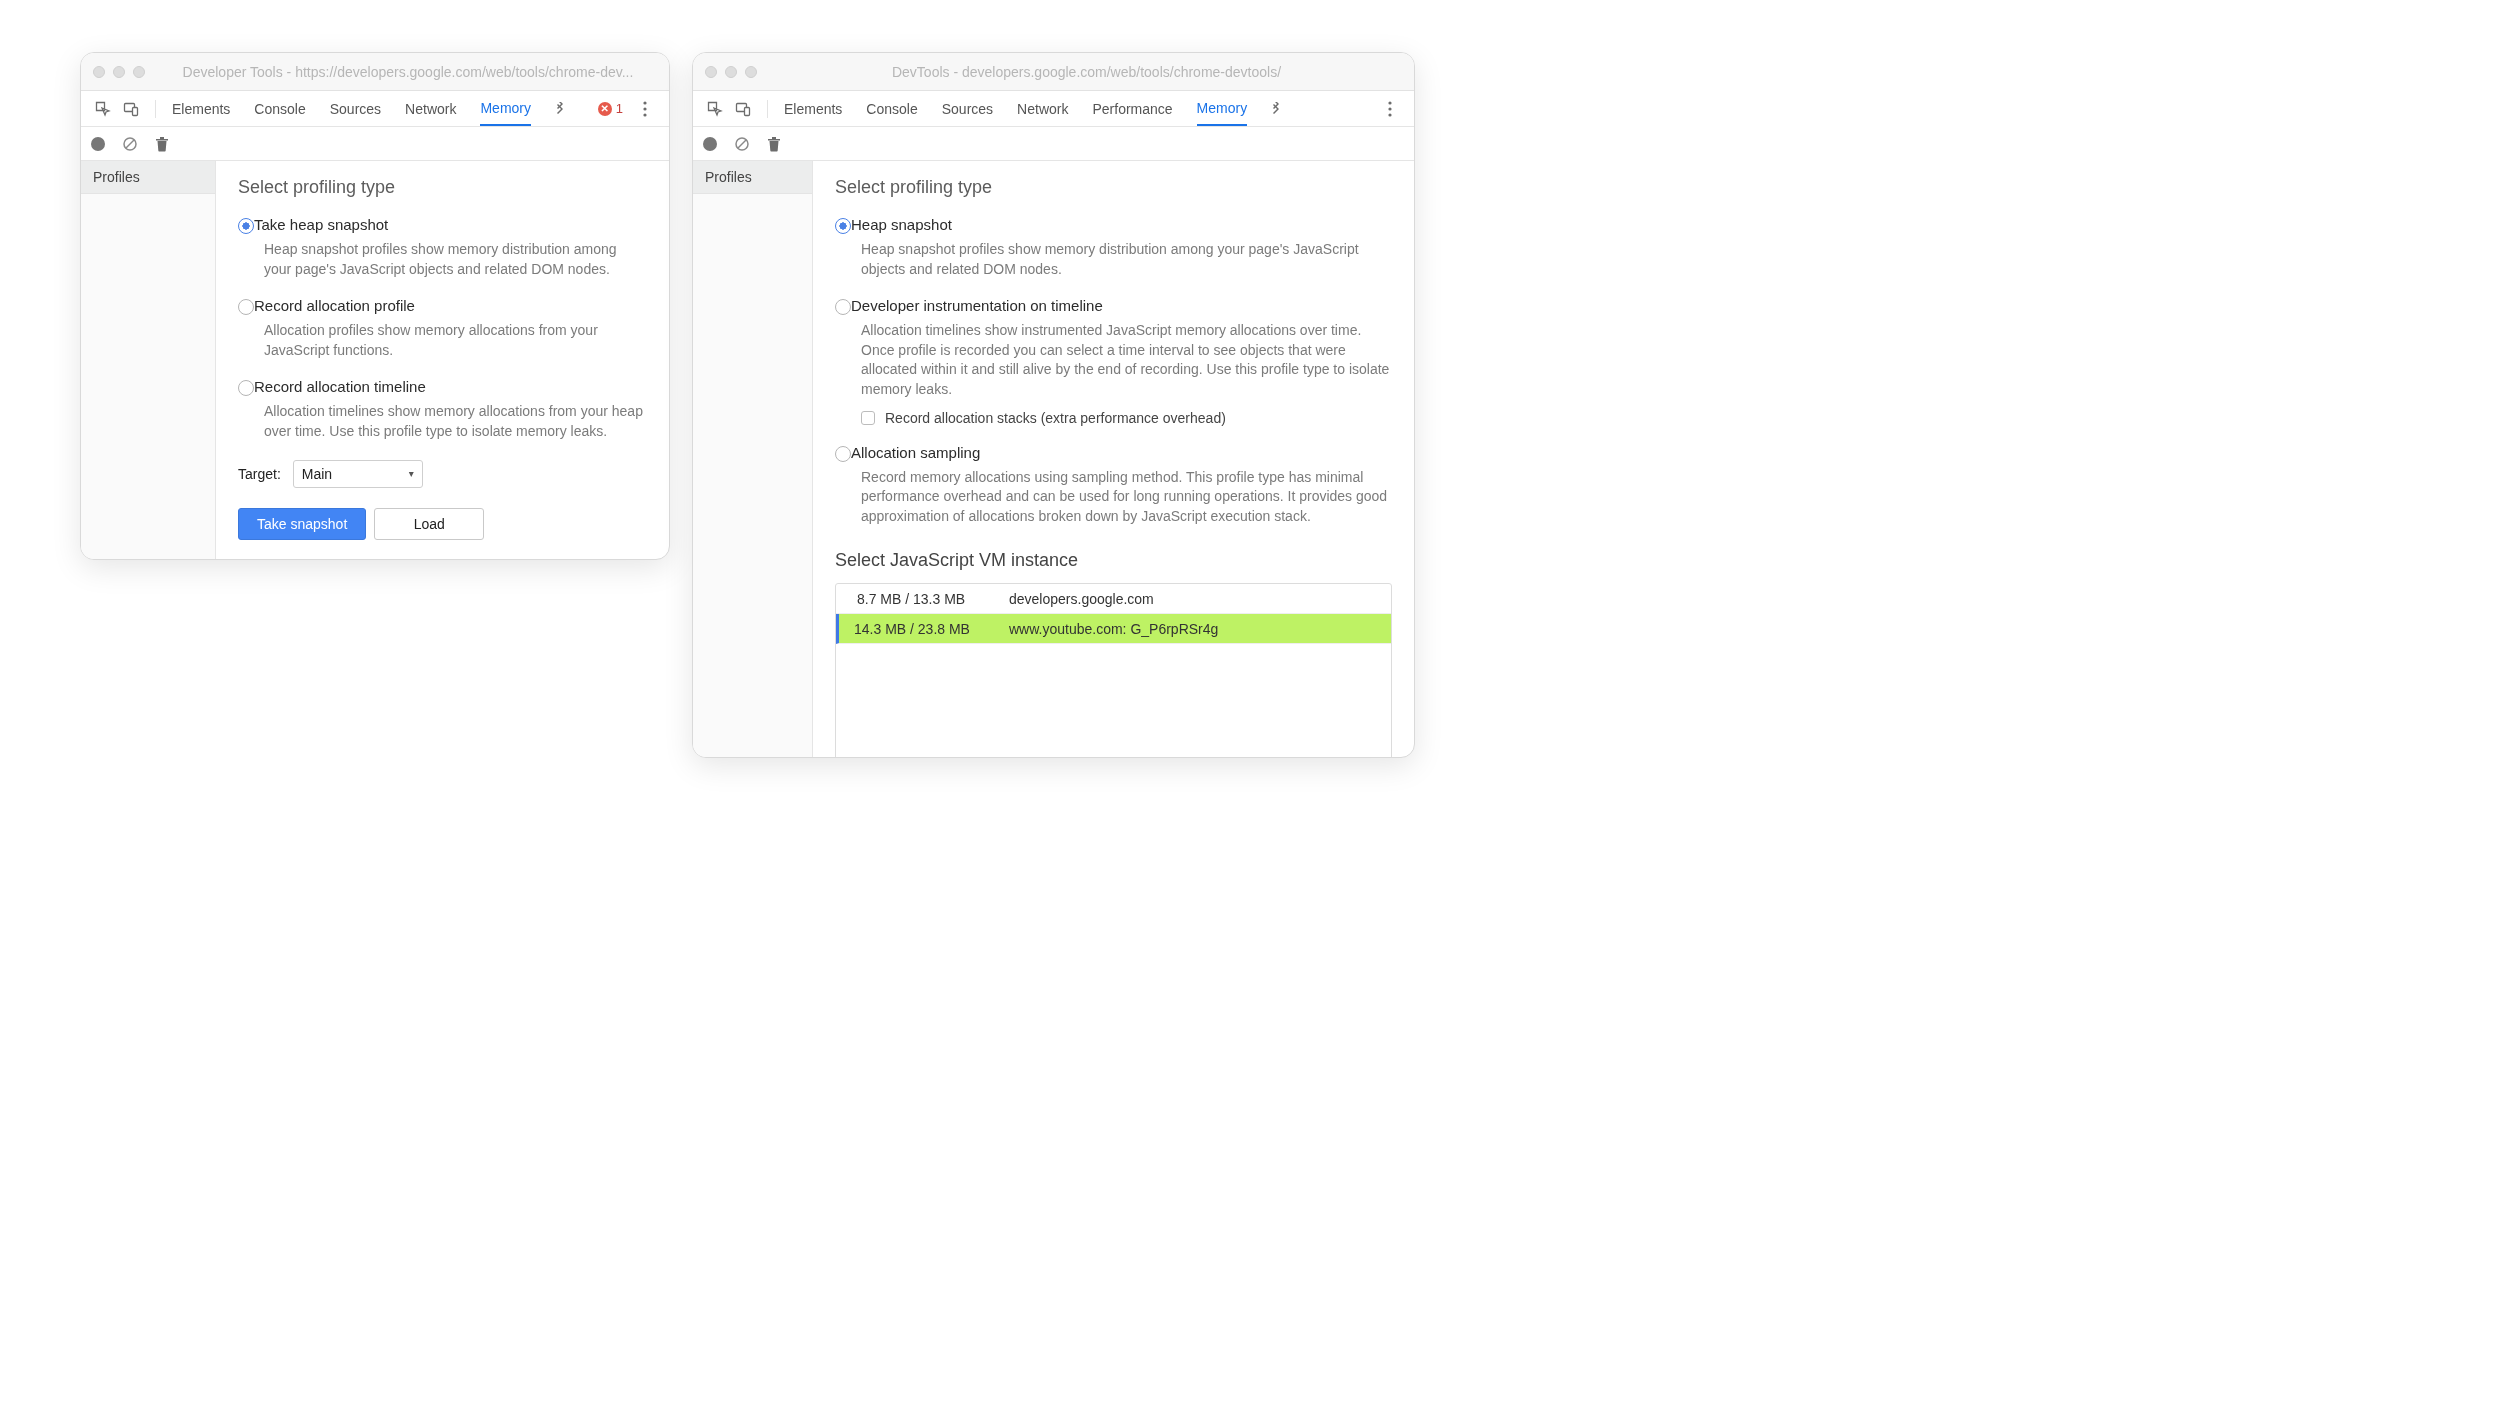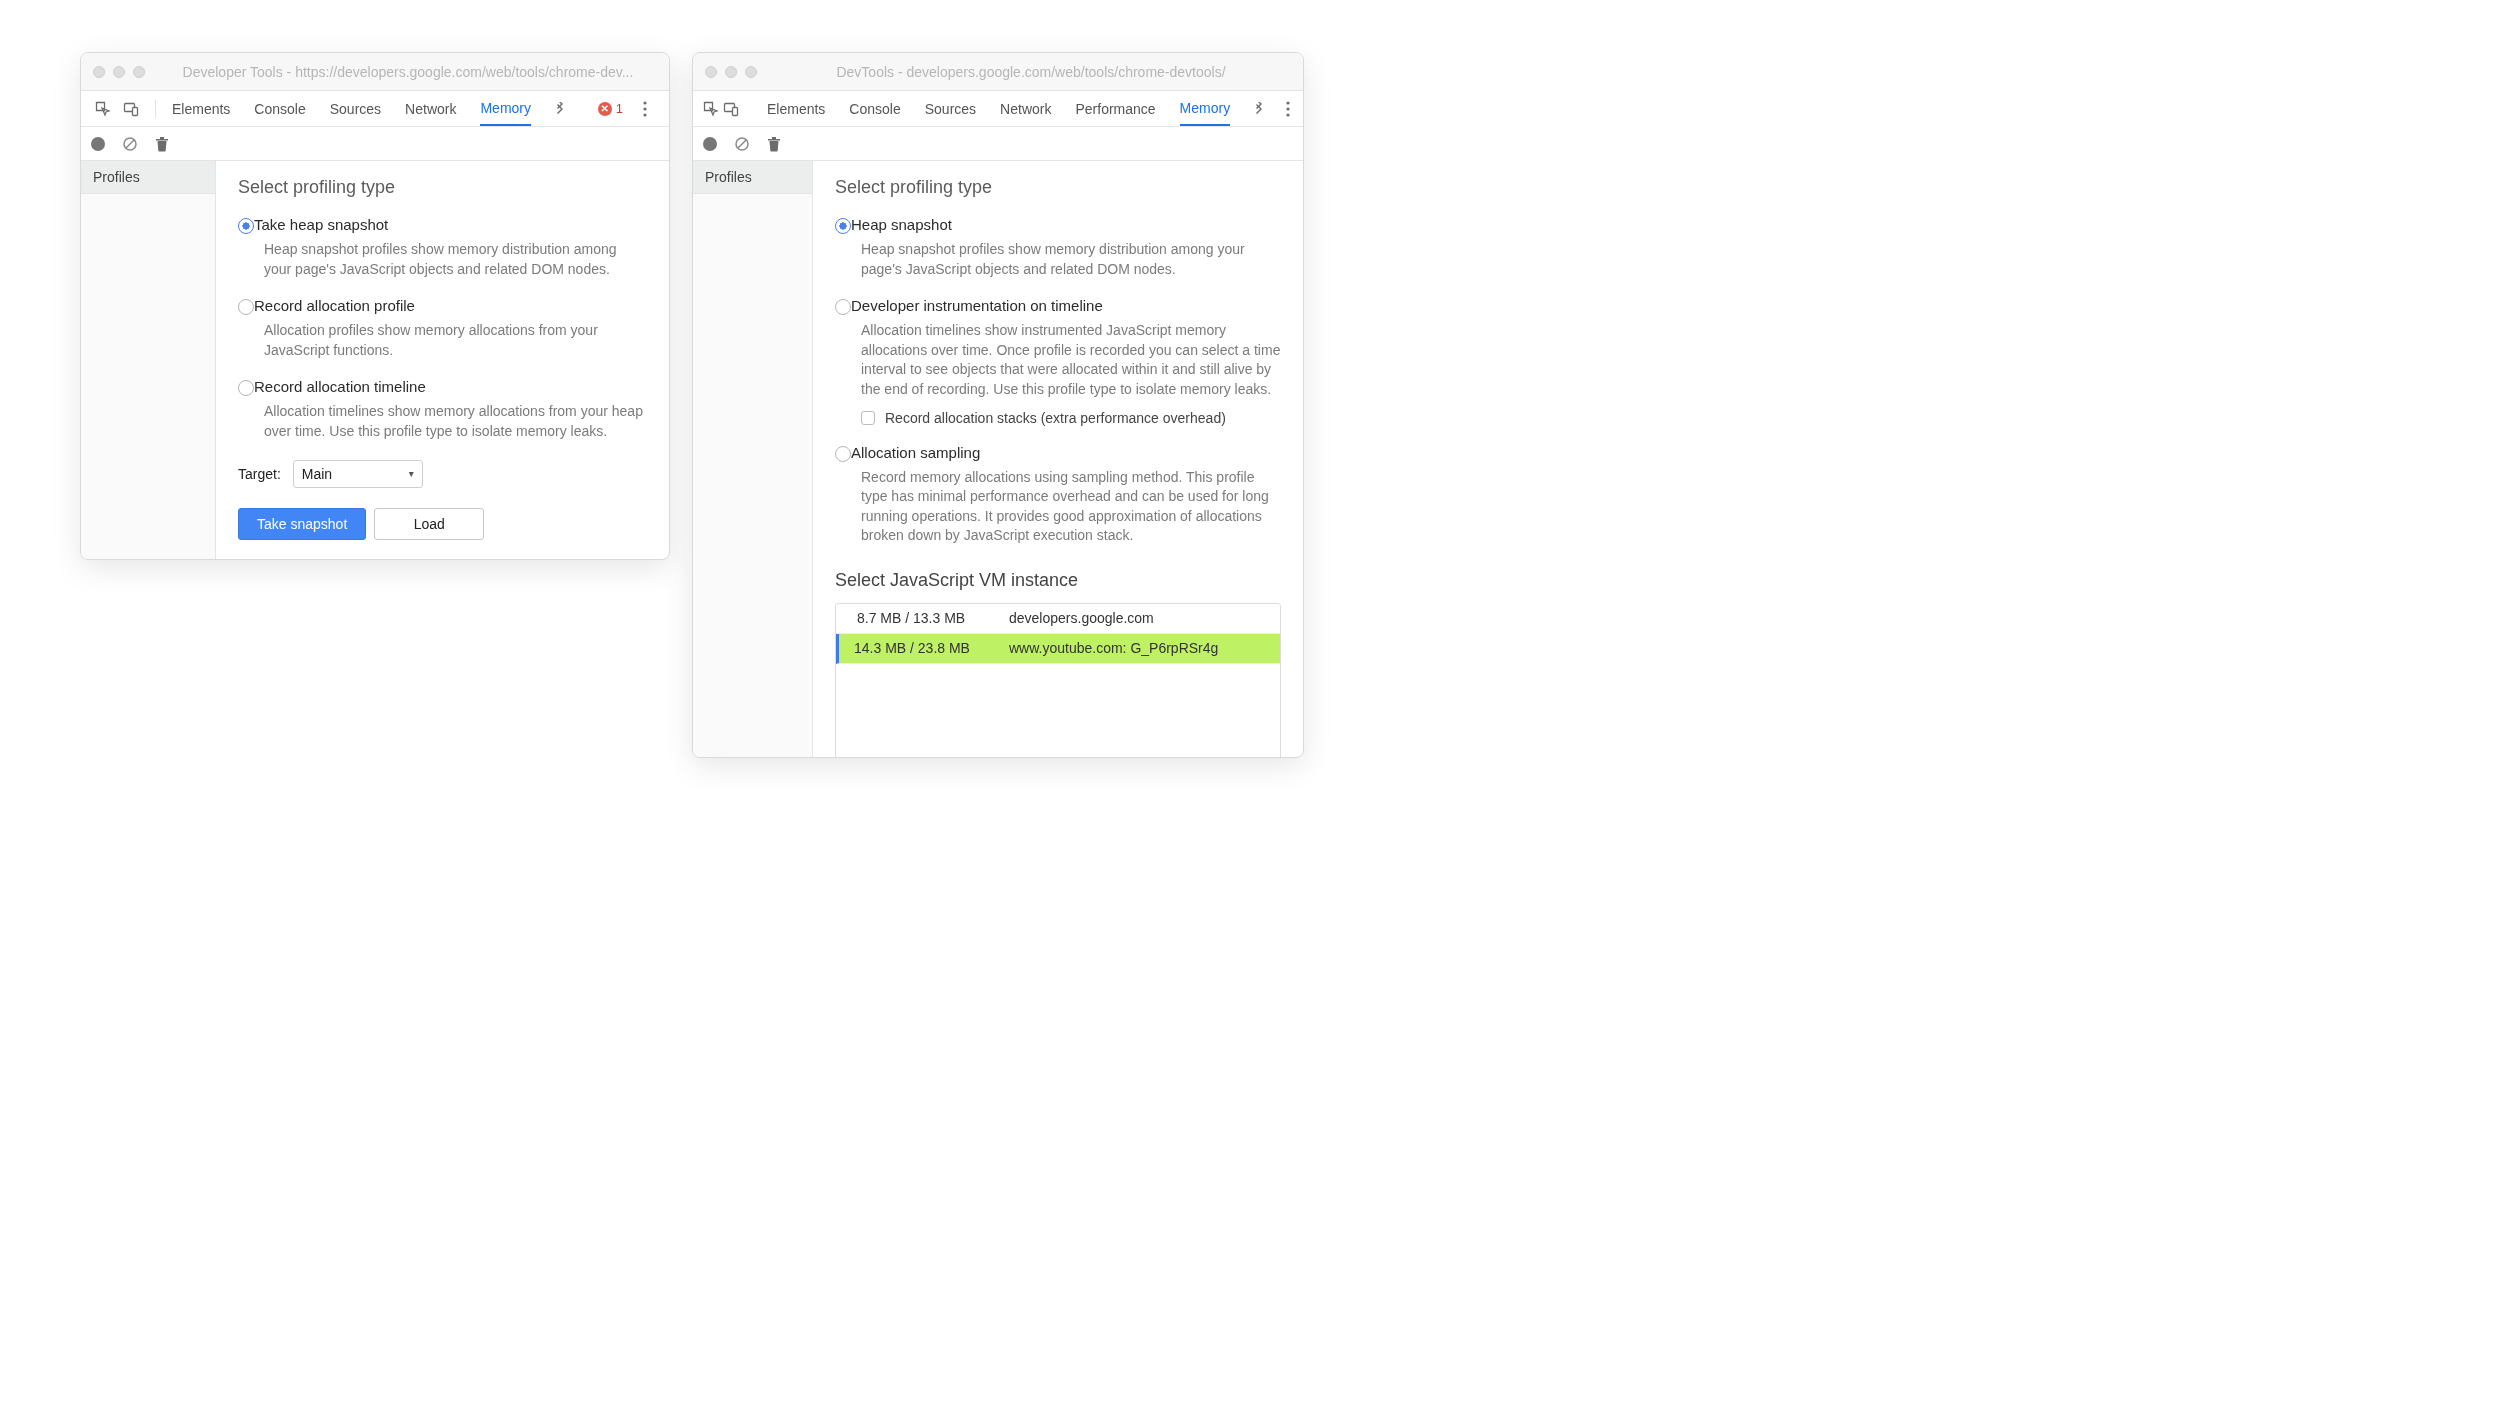--- a/index.html
+++ b/index.html
@@ -7,21 +7,21 @@
     font-family: -apple-system, BlinkMacSystemFont, "Segoe UI", Helvetica, Arial, sans-serif;
     background: #fff;
     font-size: 13px;
     color: #333;
   }
   .stage { width: 2512px; height: 1408px; position: relative; background: #fff; }
   .win {
     position: absolute;
     background: #fff;
     border: 1px solid #d9d9d9;
-    border-radius: 8px;
+    border-radius: 14px;
     box-shadow: 0 8px 30px rgba(0,0,0,.10);
     display: flex;
     flex-direction: column;
     overflow: hidden;
   }
   .titlebar {
     height: 38px;
     display: flex;
     align-items: center;
     padding: 0 12px;
@@ -270,21 +270,21 @@
       </div>
 
       <div class="btn-row">
         <div class="btn primary">Take snapshot</div>
         <div class="btn">Load</div>
       </div>
     </div>
   </div>
 </div>
 
-<div class="win" style="left:692px; top:52px; width:612px; height:706px;">
+<div class="win" style="left:692px; top:52px; width:723px; height:706px;">
 
   <div class="titlebar">
     <div class="traffic">
       <div class="dot"></div>
       <div class="dot"></div>
       <div class="dot"></div>
     </div>
     <div class="title">DevTools - developers.google.com/web/tools/chrome-devtools/</div>
   </div>
 

